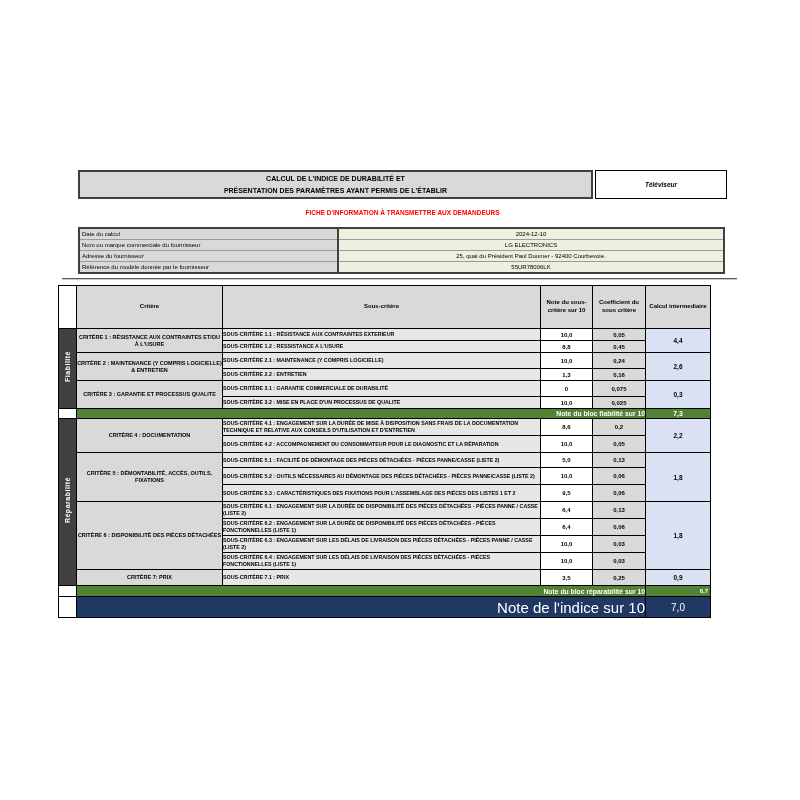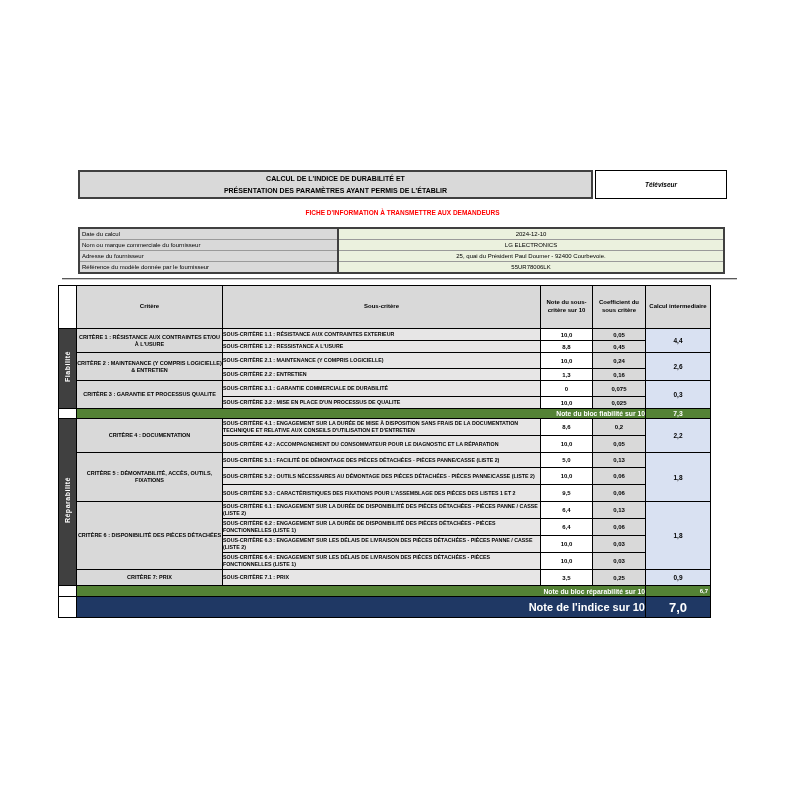--- a/index.html
+++ b/index.html
@@ -55,23 +55,23 @@
   .vtext{display:inline-block;writing-mode:vertical-rl;transform:rotate(180deg);
          color:#fff;font-weight:bold;font-size:7px;letter-spacing:0.5px;}
   td.sb-empty{border:none;background:#fff;}
   .grp-top td{border-top-width:2px;}
 
   td.band{background:var(--band_green,#548235);color:#fff;font-weight:bold;font-size:6.8px;
           text-align:right;padding-right:4px;}
   td.band-val{background:var(--band_green,#548235);color:#fff;font-weight:bold;font-size:6.8px;
               text-align:center;border-right:2px solid #000;}
   td.band-val.right{text-align:right;padding-right:2px;font-size:6px;}
-  td.indice-band{background:var(--navy,#1F3864);color:#fff;font-weight:bold;font-size:11px;
+  td.indice-band{background:var(--navy,#1F3864);color:#fff;font-weight:normal;font-size:15px;
                  text-align:right;padding-right:8px;border-bottom:2px solid #000;}
-  td.indice-val{background:var(--navy,#1F3864);color:#fff;font-weight:bold;font-size:13px;
+  td.indice-val{background:var(--navy,#1F3864);color:#fff;font-weight:normal;font-size:10px;
                 text-align:center;border-left:1px solid #8d96a8;border-right:2px solid #000;
                 border-bottom:2px solid #000;}
 </style>
 </head>
 <body>
 
 <div class="page">
 
   <div class="titlebar">
     <div class="title-box">

